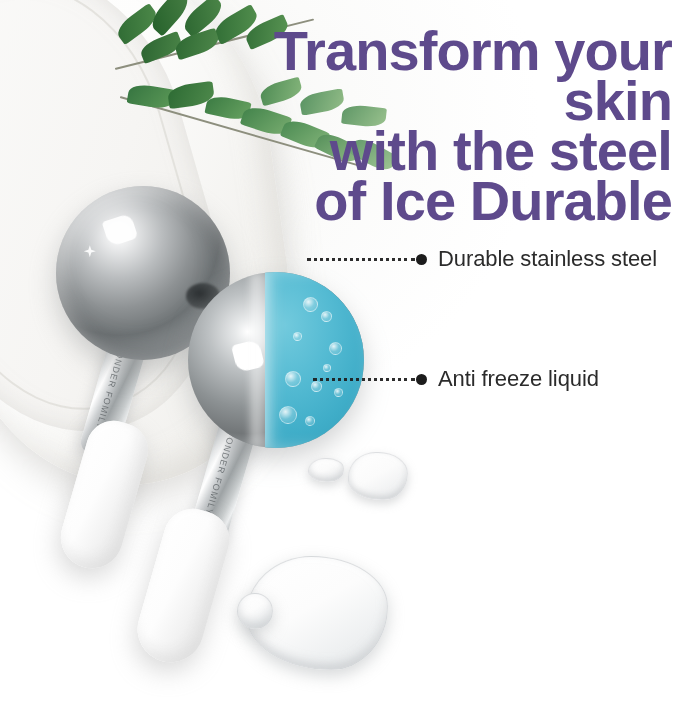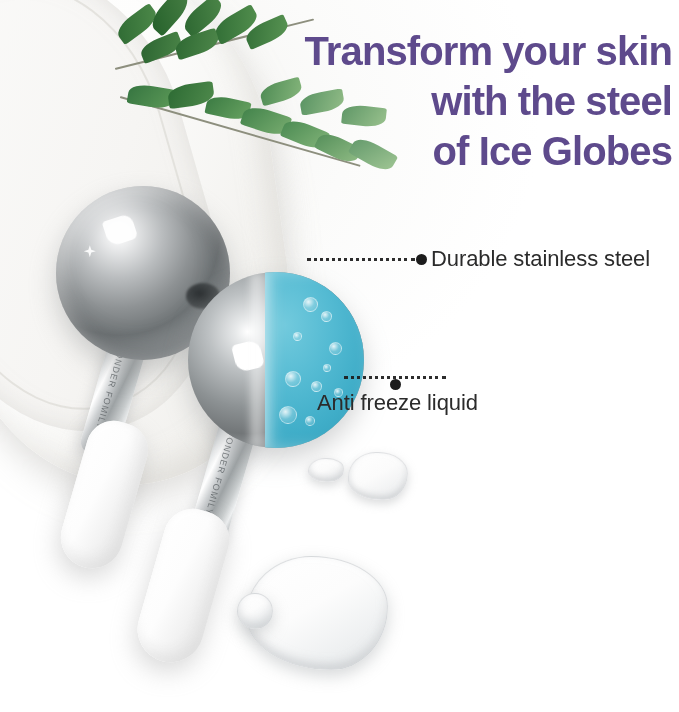--- a/index.html
+++ b/index.html
@@ -255,21 +255,21 @@
   
   .headline {
     position: absolute;
     right: 7px;
     top: 26px;
     width: 420px;
     text-align: right;
     color: #5E4A8C;
     font-family: "Liberation Sans", sans-serif;
     font-weight: bold;
-    font-size: 40px;
+    font-size: 56px;
     line-height: 50px;
     letter-spacing: -0.9px;
   }
   .headline span { display: block; }
 
   
   .feature {
     position: absolute;
     height: 30px;
     display: flex;
@@ -282,31 +282,31 @@
     opacity: .92;
   }
   .bullet {
     width: 11px; height: 11px;
     border-radius: 50%;
     background: #1c1c1c;
     flex: 0 0 auto;
     margin-left: 1px;
   }
   .feature-label {
-    margin-left: 4px;
+    margin-left: 11px;
     color: #2B2B2B;
     font-family: "Liberation Sans", sans-serif;
     font-size: 22px;
     font-weight: normal;
     white-space: nowrap;
     letter-spacing: -0.1px;
   }
   #feat-0 { left: 307px; top: 244px; }
   #feat-0 .leader { width: 108px; }
-  #feat-1 { left: 313px; top: 376px; flex-direction: column; }
+  #feat-1 { left: 313px; top: 364px; }
   #feat-1 .leader { width: 102px; }
   #feat-2 { left: 188px; top: 520px; }
   #feat-2 .leader { width: 227px; }
 </style>
 </head>
 <body>
 
 <div id="stage">
 
   <div class="photo-layer">
@@ -374,21 +374,21 @@
     <div class="grip" style="left:150px; top:508px; width:66px; height:156px; transform:rotate(16deg);"></div>
 
     <div class="drop" style="left:308px; top:458px; width:34px; height:22px; border-radius:50% 50% 46% 54% / 56% 44% 52% 48%;"></div>
     <div class="drop" style="left:348px; top:452px; width:58px; height:46px; border-radius:48% 52% 42% 58% / 54% 46% 58% 42%;"></div>
     <div class="drop-big"></div>
   </div>
 
   <div class="headline">
     <span>Transform your skin</span>
     <span>with the steel</span>
-    <span>of Ice Globes</span>
+    <span>of Ice Durable</span>
   </div>
 
   <div class="feature" id="feat-0">
     <div class="leader"></div>
     <div class="bullet"></div>
     <div class="feature-label">Durable stainless steel</div>
   </div>
 
   <div class="feature" id="feat-1">
     <div class="leader"></div>

